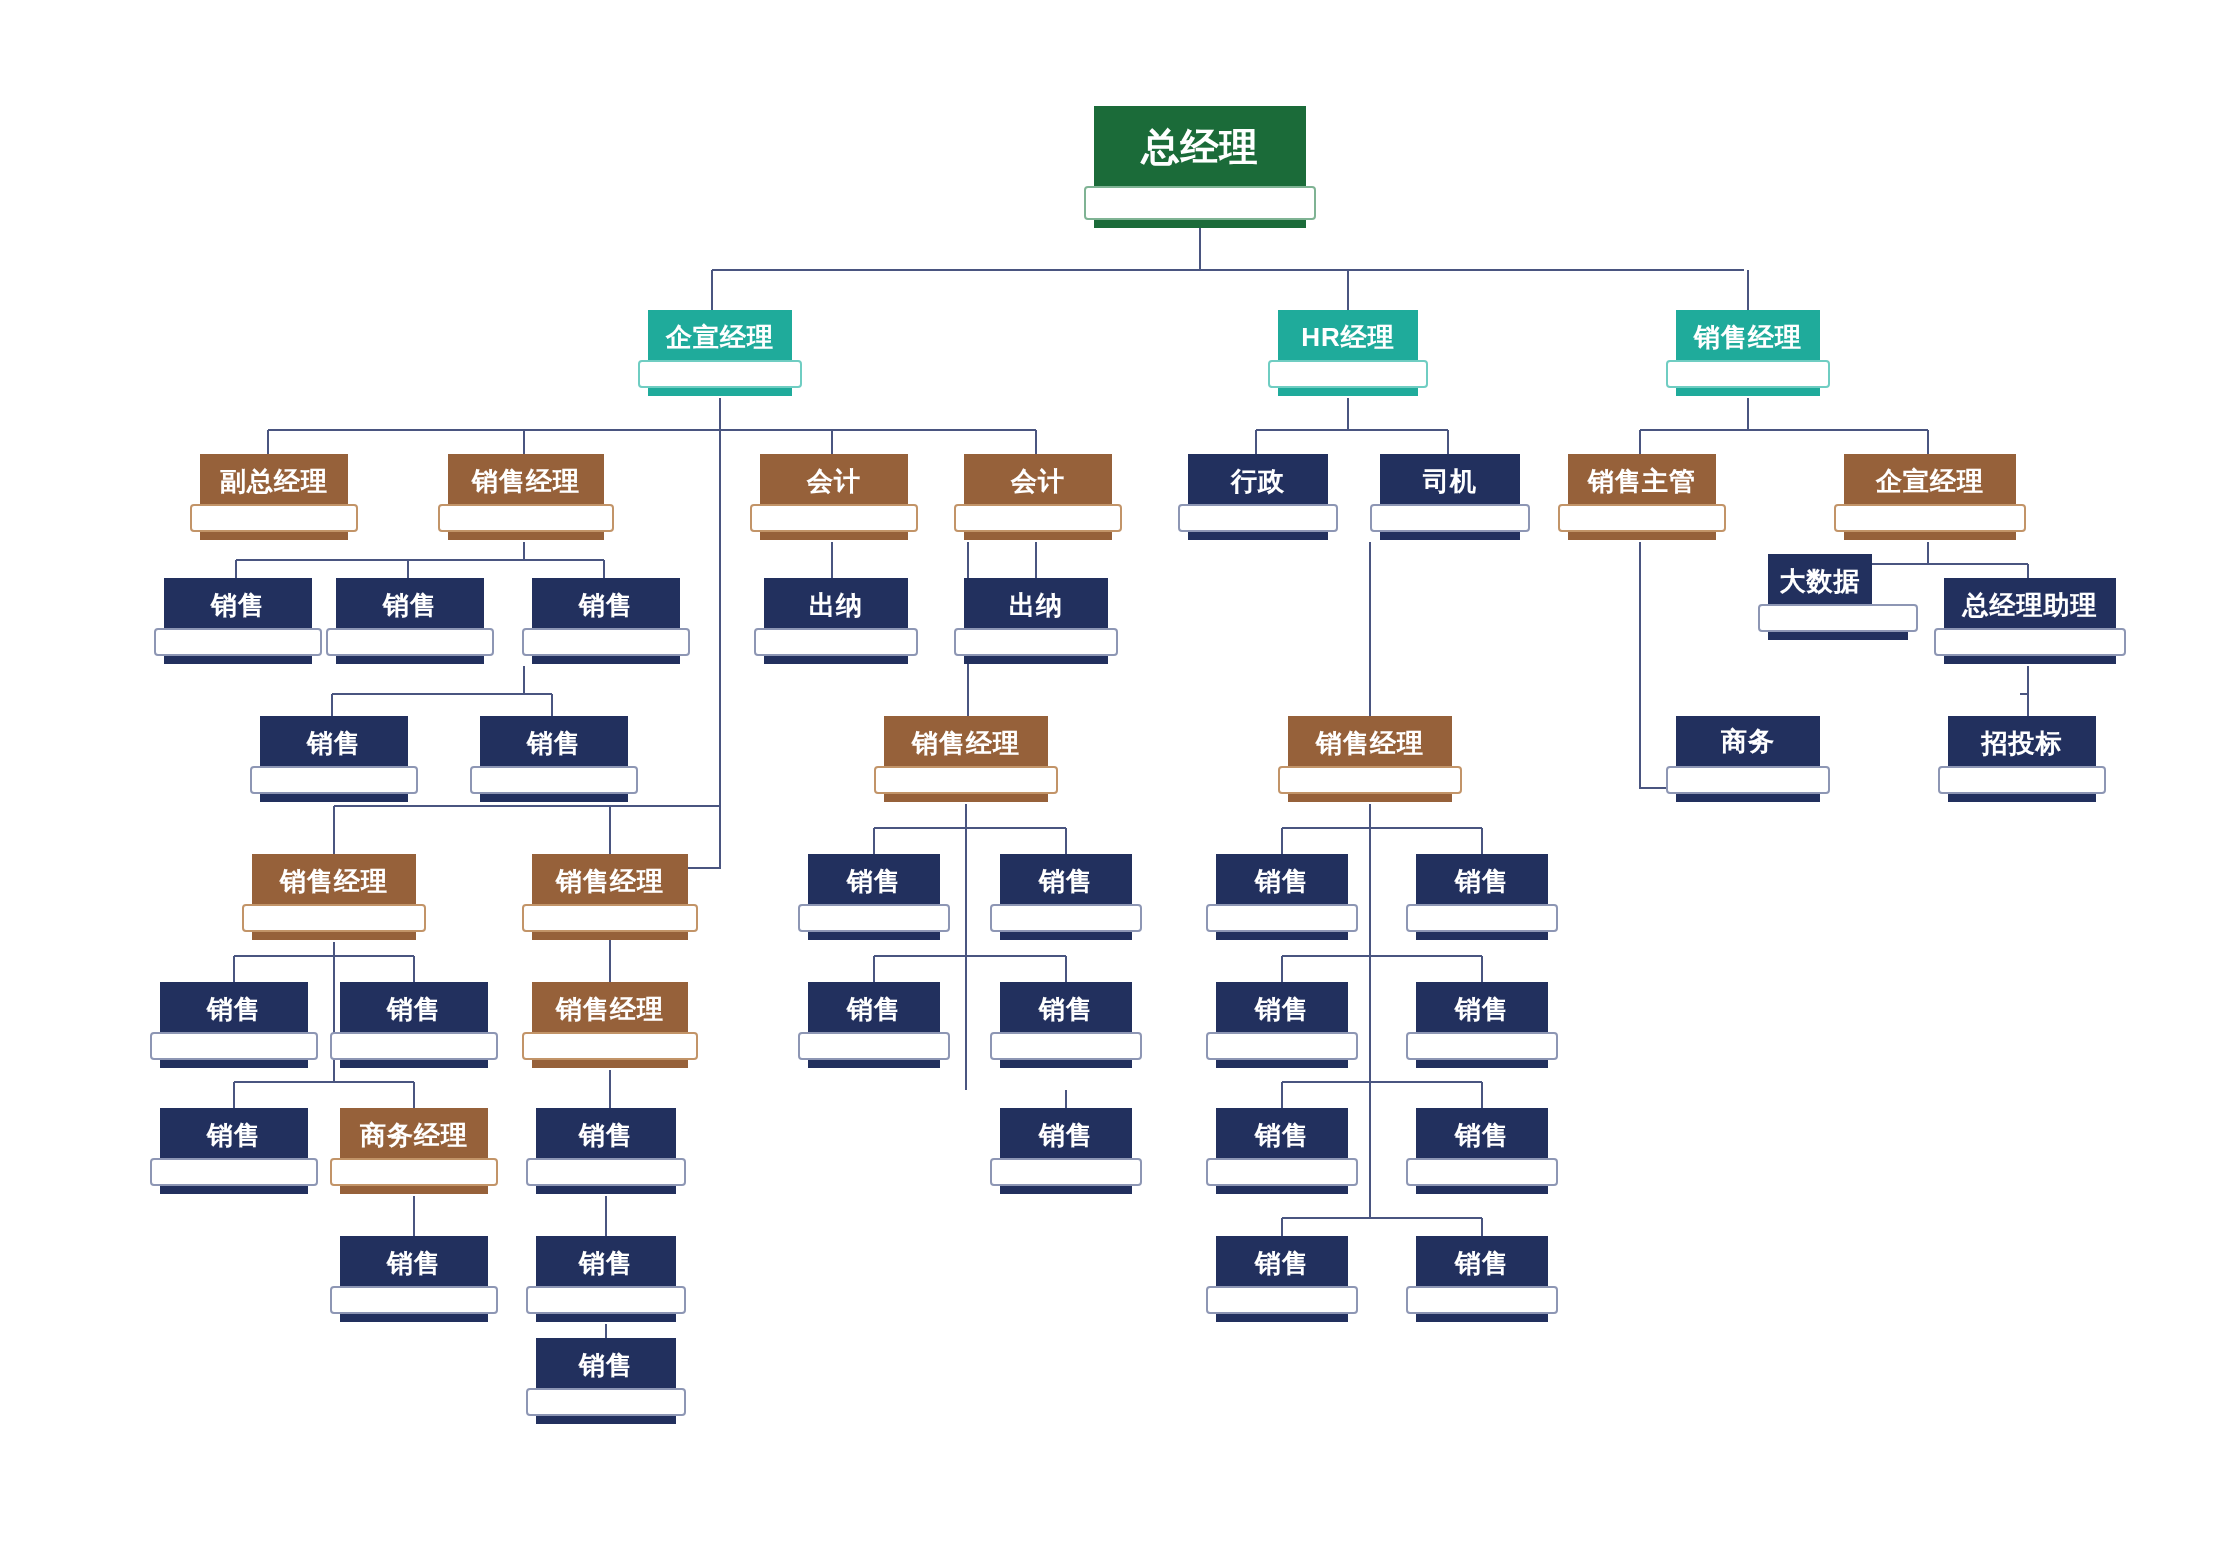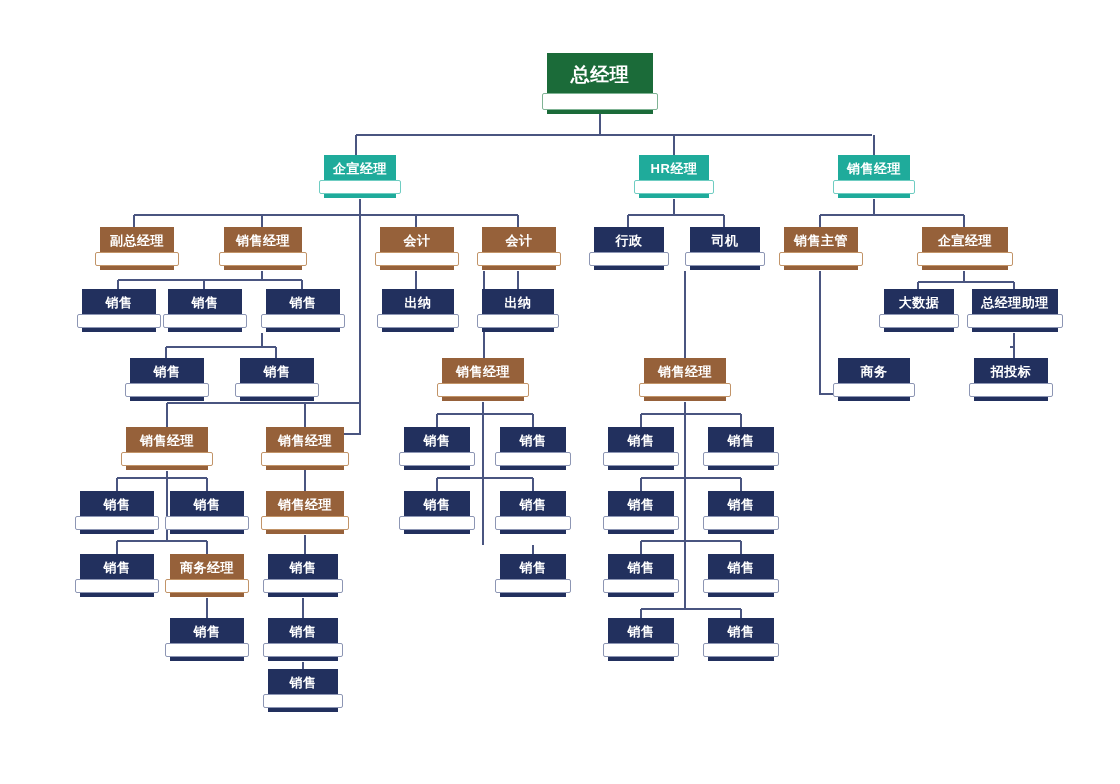--- a/index.html
+++ b/index.html
@@ -249,21 +249,21 @@
     <div class="node c-navy" style="left: 382px; top: 289px; width: 72px;">
       <div class="plinth" style="width: 72px;"></div>
       <div class="tray" style="width: 82px;"></div>
       <div class="cap">出纳</div>
     </div>
     <div class="node c-navy" style="left: 482px; top: 289px; width: 72px;">
       <div class="plinth" style="width: 72px;"></div>
       <div class="tray" style="width: 82px;"></div>
       <div class="cap">出纳</div>
     </div>
-    <div class="node c-navy" style="left: 884px; top: 289px; width: 70px;">
+    <div class="node c-navy" style="left: 884px; top: 277px; width: 52px;">
       <div class="plinth" style="width: 70px;"></div>
       <div class="tray" style="width: 80px;"></div>
       <div class="cap">大数据</div>
     </div>
     <div class="node c-navy" style="left: 972px; top: 289px; width: 86px;">
       <div class="plinth" style="width: 86px;"></div>
       <div class="tray" style="width: 96px;"></div>
       <div class="cap">总经理助理</div>
     </div>
     <div class="node c-navy" style="left: 130px; top: 358px; width: 74px;">
@@ -279,21 +279,21 @@
     <div class="node c-brown" style="left: 442px; top: 358px; width: 82px;">
       <div class="plinth" style="width: 82px;"></div>
       <div class="tray" style="width: 92px;"></div>
       <div class="cap">销售经理</div>
     </div>
     <div class="node c-brown" style="left: 644px; top: 358px; width: 82px;">
       <div class="plinth" style="width: 82px;"></div>
       <div class="tray" style="width: 92px;"></div>
       <div class="cap">销售经理</div>
     </div>
-    <div class="node c-navy" style="left: 838px; top: 358px; width: 72px;">
+    <div class="node c-navy" style="left: 838px; top: 358px; width: 72px; font-family: Liberation Mono, monospace;">
       <div class="plinth" style="width: 72px;"></div>
       <div class="tray" style="width: 82px;"></div>
       <div class="cap">商务</div>
     </div>
     <div class="node c-navy" style="left: 974px; top: 358px; width: 74px;">
       <div class="plinth" style="width: 74px;"></div>
       <div class="tray" style="width: 84px;"></div>
       <div class="cap">招投标</div>
     </div>
     <div class="node c-brown" style="left: 126px; top: 427px; width: 82px;">

